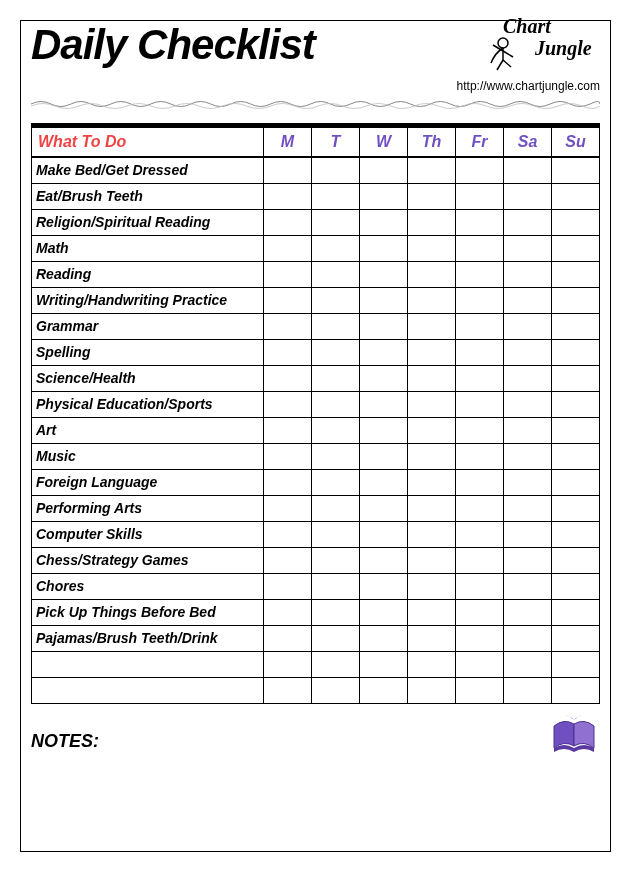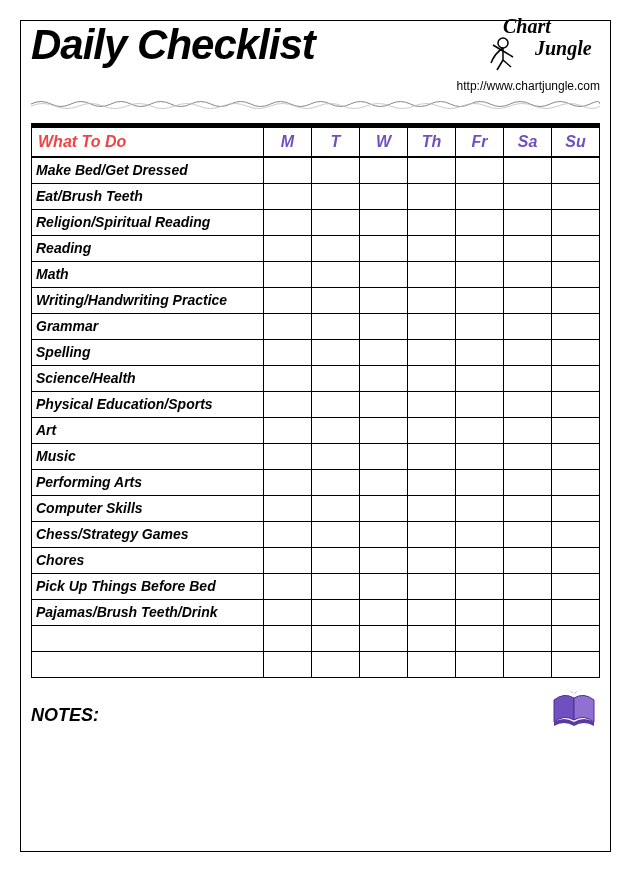--- a/index.html
+++ b/index.html
@@ -193,40 +193,40 @@
           <td class="task-cell">Religion/Spiritual Reading</td>
           <td class="day-cell"></td>
           <td class="day-cell"></td>
           <td class="day-cell"></td>
           <td class="day-cell"></td>
           <td class="day-cell"></td>
           <td class="day-cell"></td>
           <td class="day-cell"></td>
         </tr>
         <tr>
+          <td class="task-cell">Math</td>
+          <td class="day-cell"></td>
+          <td class="day-cell"></td>
+          <td class="day-cell"></td>
+          <td class="day-cell"></td>
+          <td class="day-cell"></td>
+          <td class="day-cell"></td>
+          <td class="day-cell"></td>
+        </tr>
+        <tr>
           <td class="task-cell">Reading</td>
           <td class="day-cell"></td>
           <td class="day-cell"></td>
           <td class="day-cell"></td>
           <td class="day-cell"></td>
           <td class="day-cell"></td>
           <td class="day-cell"></td>
           <td class="day-cell"></td>
         </tr>
         <tr>
-          <td class="task-cell">Math</td>
-          <td class="day-cell"></td>
-          <td class="day-cell"></td>
-          <td class="day-cell"></td>
-          <td class="day-cell"></td>
-          <td class="day-cell"></td>
-          <td class="day-cell"></td>
-          <td class="day-cell"></td>
-        </tr>
-        <tr>
           <td class="task-cell">Writing/Handwriting Practice</td>
           <td class="day-cell"></td>
           <td class="day-cell"></td>
           <td class="day-cell"></td>
           <td class="day-cell"></td>
           <td class="day-cell"></td>
           <td class="day-cell"></td>
           <td class="day-cell"></td>
         </tr>
         <tr>
@@ -274,20 +274,30 @@
           <td class="day-cell"></td>
           <td class="day-cell"></td>
           <td class="day-cell"></td>
           <td class="day-cell"></td>
           <td class="day-cell"></td>
           <td class="day-cell"></td>
           <td class="day-cell"></td>
         </tr>
         <tr>
           <td class="task-cell">Music</td>
+          <td class="day-cell"></td>
+          <td class="day-cell"></td>
+          <td class="day-cell"></td>
+          <td class="day-cell"></td>
+          <td class="day-cell"></td>
+          <td class="day-cell"></td>
+          <td class="day-cell"></td>
+        </tr>
+        <tr>
+          <td class="task-cell">Foreign Language</td>
           <td class="day-cell"></td>
           <td class="day-cell"></td>
           <td class="day-cell"></td>
           <td class="day-cell"></td>
           <td class="day-cell"></td>
           <td class="day-cell"></td>
           <td class="day-cell"></td>
         </tr>
         <tr>
           <td class="task-cell">Performing Arts</td>

